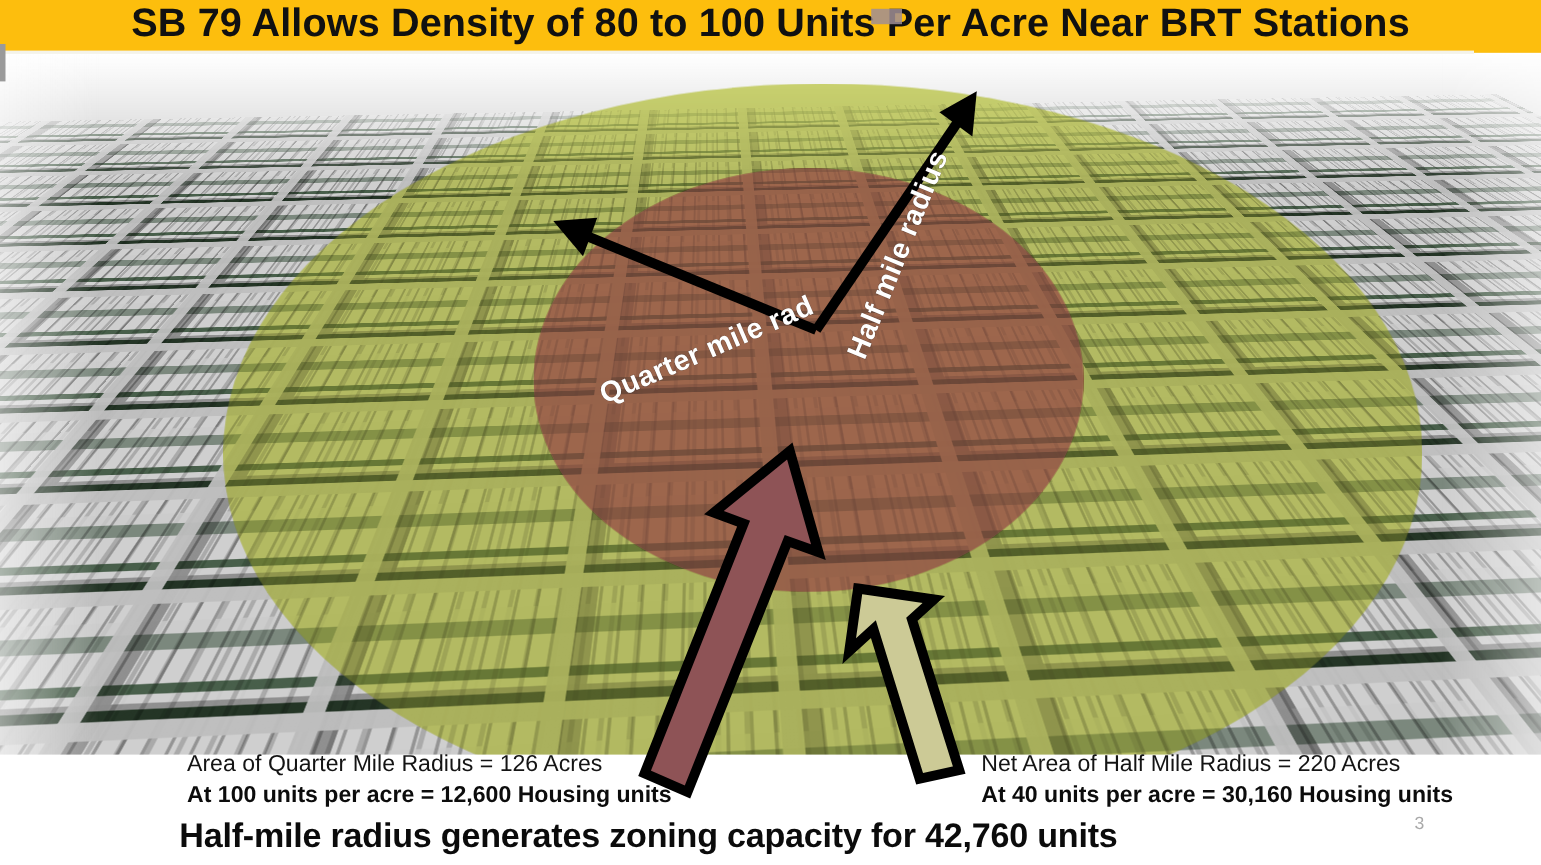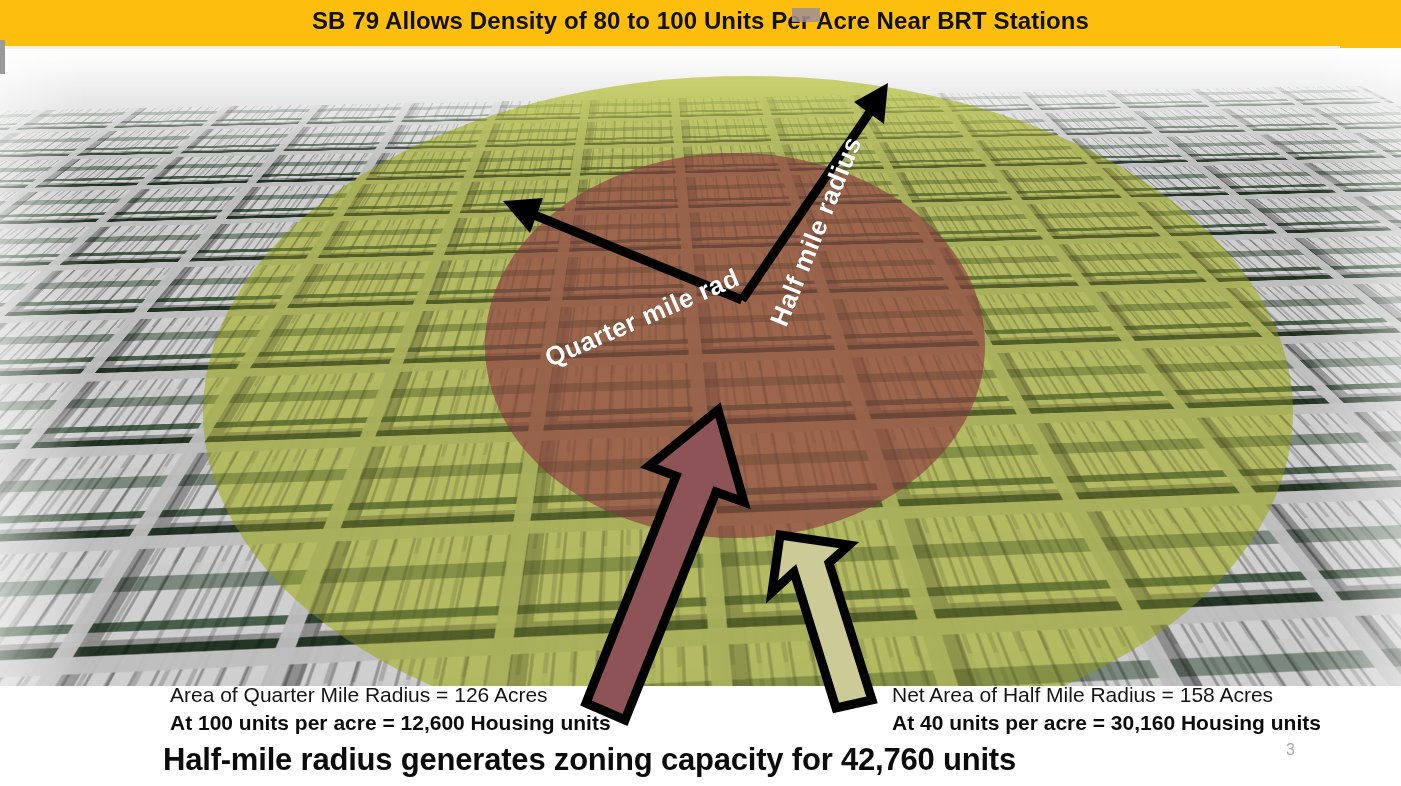--- a/index.html
+++ b/index.html
@@ -28,21 +28,21 @@
   }
   #title-text {
     position: absolute;
     left: 0; top: 0;
     width: 1401px; height: 44px;
     display: flex;
     align-items: center;
     justify-content: center;
     font-family: "Liberation Sans", sans-serif;
     font-weight: bold;
-    font-size: 24px;
+    font-size: 36px;
     letter-spacing: 0.1px;
     color: #111111;
     white-space: nowrap;
     padding-bottom: 2px;
     box-sizing: border-box;
   }
   #title-smudge {
     position: absolute;
     left: 792px; top: 8px;
     width: 28px; height: 14px;
@@ -329,21 +329,21 @@
       <polygon points="780,535 849,545 829,563 872,700 836,708 794,572 772,592" fill="#ccca96" stroke="#000000" stroke-width="9" stroke-linejoin="miter"></polygon>
     </g>
   </svg>
 
   <div class="caption-col" id="caption-left">
     <div class="cap-line1">Area of Quarter Mile Radius = 126 Acres</div>
     <div class="cap-line2">At 100 units per acre = 12,600 Housing units</div>
   </div>
 
   <div class="caption-col" id="caption-right">
-    <div class="cap-line1">Net Area of Half Mile Radius = 158 Acres</div>
+    <div class="cap-line1">Net Area of Half Mile Radius = 220 Acres</div>
     <div class="cap-line2">At 40 units per acre = 30,160 Housing units</div>
   </div>
 
   <div id="summary-line">Half-mile radius generates zoning capacity for 42,760 units</div>
   <div id="page-number">3</div>
 
   <div id="title-banner">
     <div id="title-text">SB 79 Allows Density of 80 to 100 Units Per Acre Near  BRT  Stations</div>
   </div>
   <div id="title-smudge"></div>

